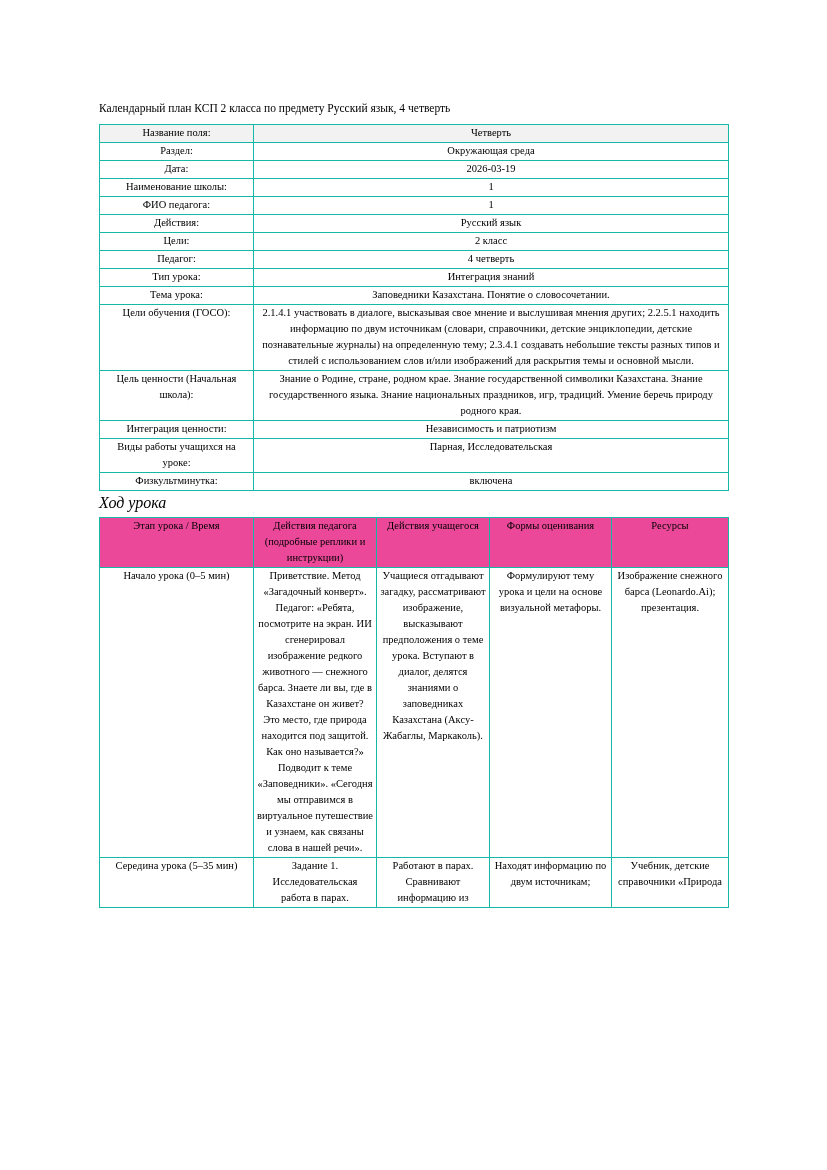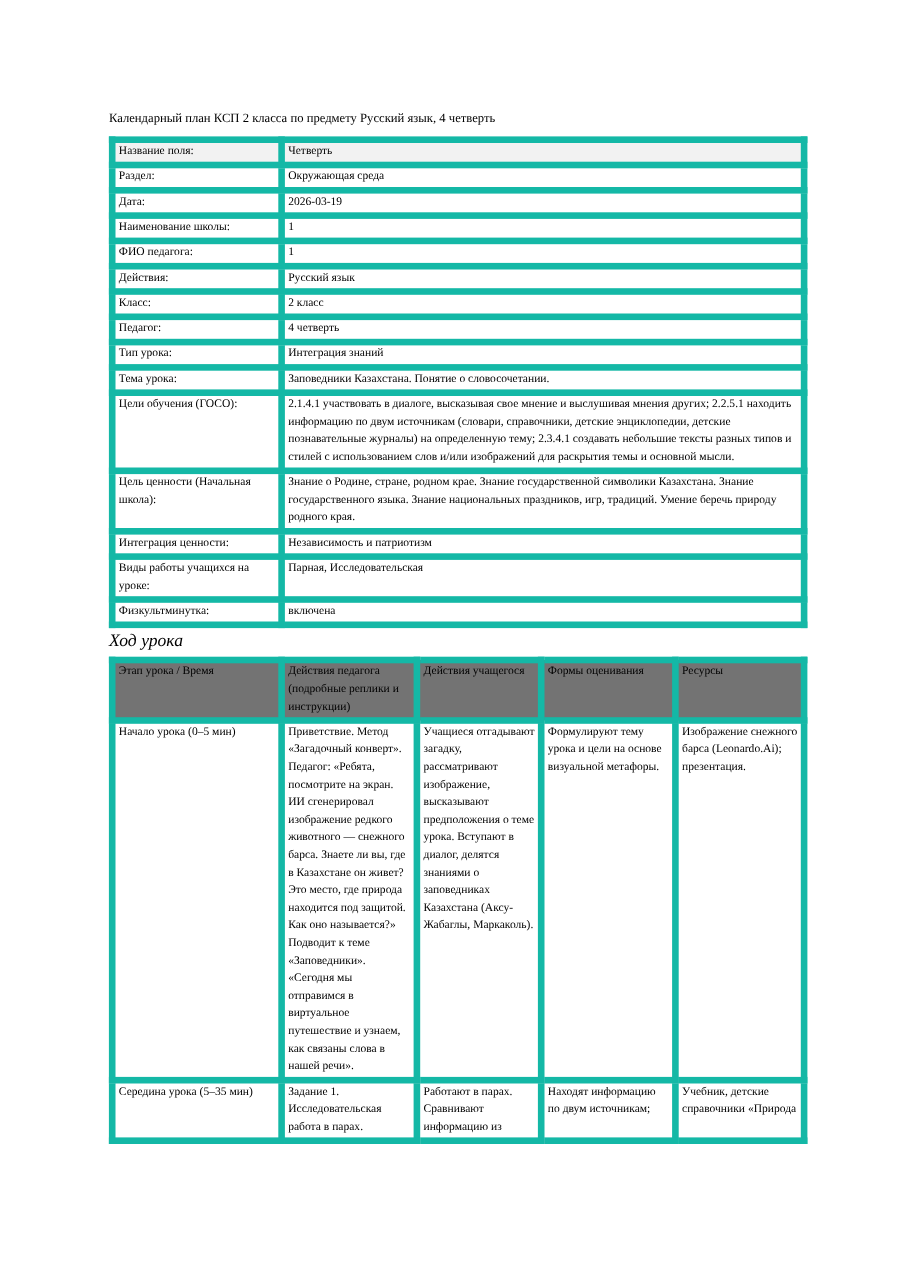--- a/index.html
+++ b/index.html
@@ -41,42 +41,42 @@
     font-style: italic;
   }
   table.doc-table {
     border-collapse: collapse;
     table-layout: fixed;
     width: 629px;
     font-size: 10.5px;
     line-height: 16px;
   }
   table.doc-table td, table.doc-table th {
-    border: 6px solid #14b8a6;
+    border: 1px solid #14b8a6;
     padding: 0px 3px 1px 3px;
     vertical-align: top;
-    text-align: left;
+    text-align: center;
     font-weight: normal;
     word-wrap: break-word;
     overflow-wrap: break-word;
     hyphens: none;
   }
   
   .t1 col.c1 { width: 154px; }
   .t1 col.c2 { width: 475px; }
   .t1 .hdr td { background: #f2f2f2; }
   .t1 td { height: 15px; }
 
   
   .t2 col.c1 { width: 154px; }
   .t2 col.c2 { width: 123px; }
   .t2 col.c3 { width: 113px; }
   .t2 col.c4 { width: 122px; }
   .t2 col.c5 { width: 117px; }
-  .t2 .hdr td { background: #737373; }
+  .t2 .hdr td { background: #ec4899; }
 </style>
 </head>
 <body>
 
 <div class="page">
   <div class="content">
 
     <div class="doc-title">Календарный план КСП 2 класса по предмету Русский язык, 4 четверть</div>
 
     <table class="doc-table t1">
@@ -103,21 +103,21 @@
         </tr>
         <tr>
           <td>ФИО педагога:</td>
           <td>1</td>
         </tr>
         <tr>
           <td>Действия:</td>
           <td>Русский язык</td>
         </tr>
         <tr>
-          <td>Класс:</td>
+          <td>Цели:</td>
           <td>2 класс</td>
         </tr>
         <tr>
           <td>Педагог:</td>
           <td>4 четверть</td>
         </tr>
         <tr>
           <td>Тип урока:</td>
           <td>Интеграция знаний</td>
         </tr>

